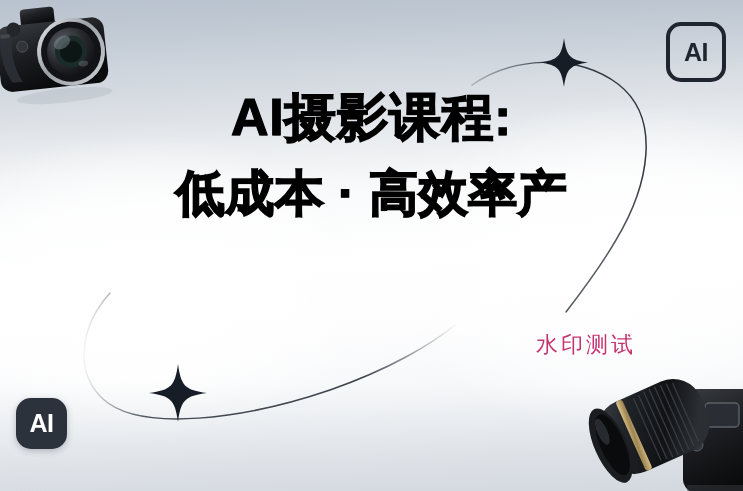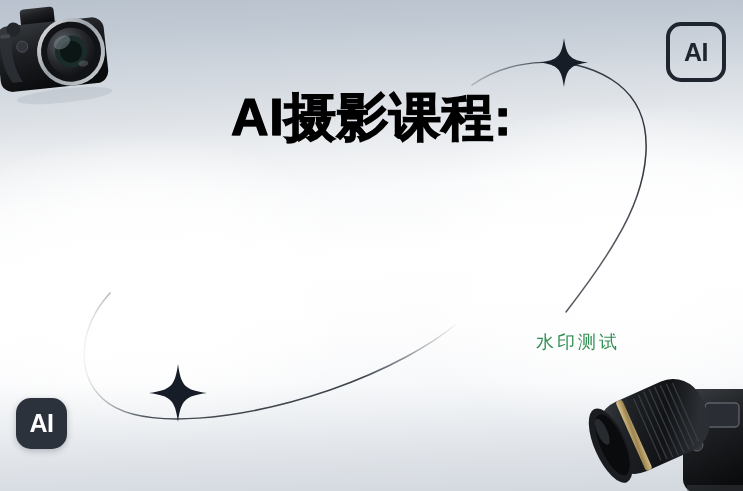--- a/index.html
+++ b/index.html
@@ -111,23 +111,23 @@
   }
   .title-sub .line2 { display: block; }
   .title-sub .line3 { display: block; font-size: 51px; }
 
   
   .watermark {
     position: absolute;
     left: 536px;
     top: 330px;
     font-family: "Liberation Serif", "DejaVu Serif", serif;
-    font-size: 18px;
+    font-size: 22px;
     letter-spacing: 3px;
-    color: #15803d;
+    color: #be185d;
     opacity: 0.88;
     user-select: none;
   }
 
   
   .badge-ai-outline {
     position: absolute;
     right: 17px;
     top: 22px;
     width: 52px;
@@ -293,20 +293,21 @@
         <ellipse cx="16" cy="70" rx="5" ry="14" fill="#6d757d" opacity="0.3"></ellipse>
       </g>
 
       <path d="M 100 148 L 176 148 L 176 154 L 100 154 Z" fill="#44484e" opacity="0.4"></path>
     </svg>
   </div>
 
   <div class="title-block">
     <div class="title-main">AI摄影课程:</div>
     <div class="title-sub">
+      <span class="line2">低成本 · 高效率产</span>
     </div>
   </div>
 
   <div class="watermark">水印测试</div>
 
   <div class="badge-ai-outline">
     <span>AI</span>
   </div>
   <div class="badge-ai-filled">
     <span>AI</span>

